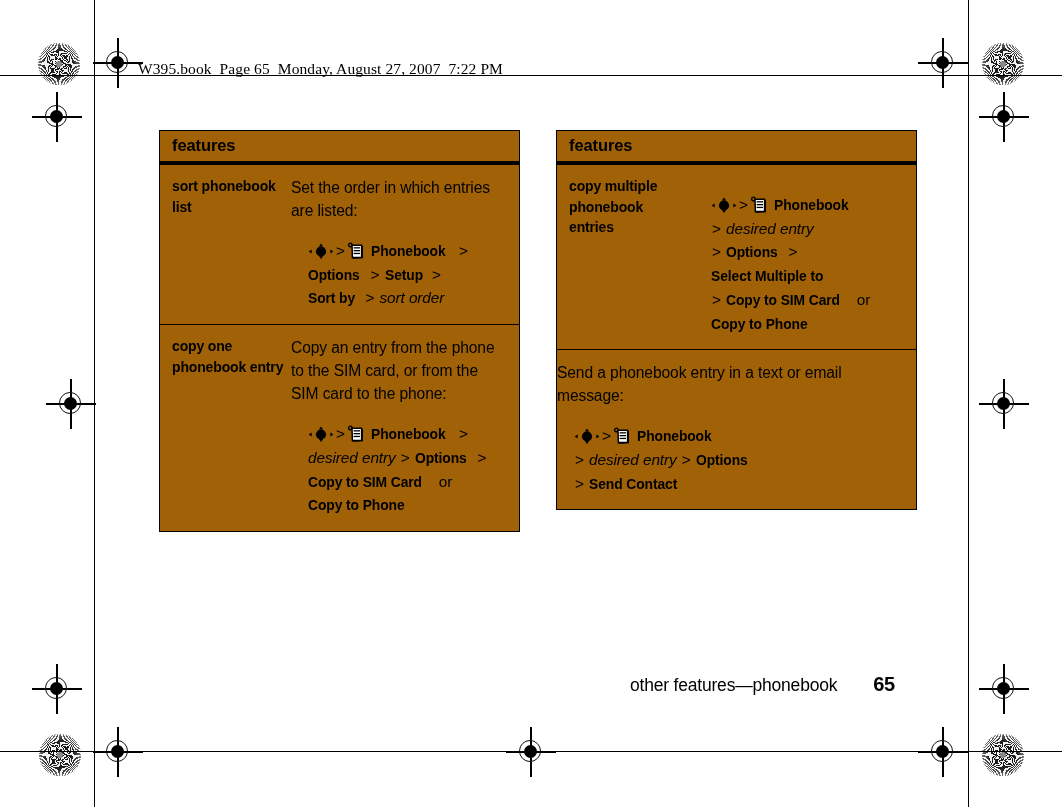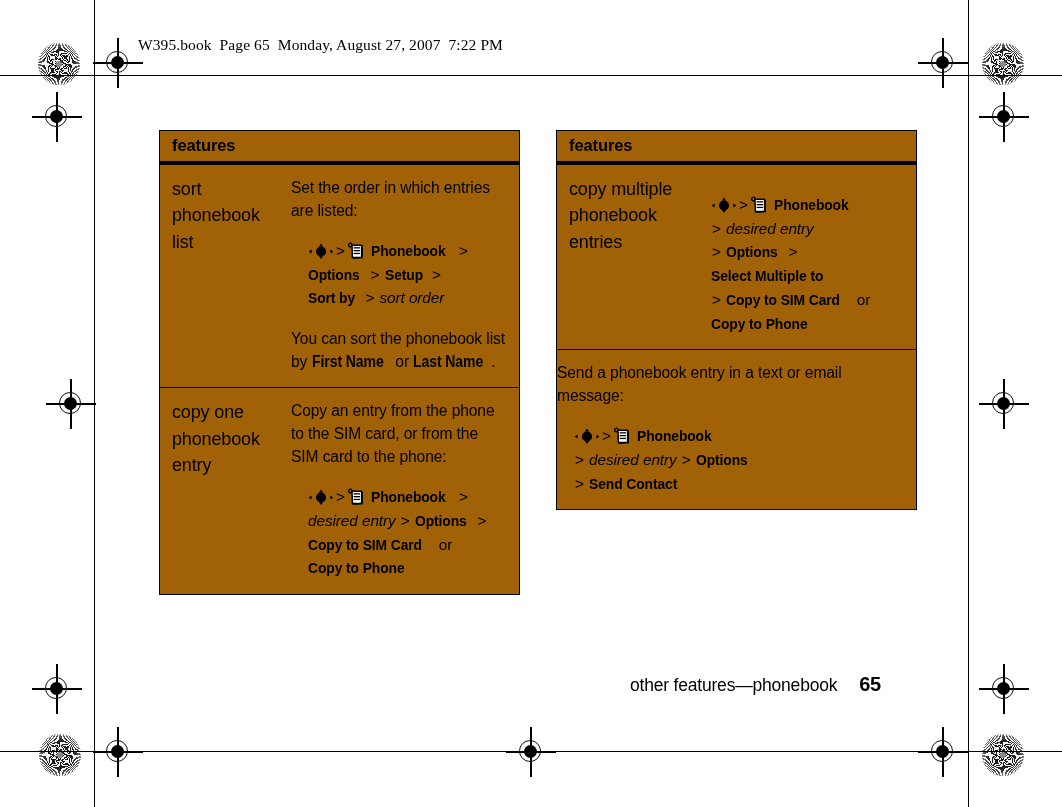--- a/index.html
+++ b/index.html
@@ -34,21 +34,21 @@
     content:"";position:absolute;left:42%;top:42%;width:16%;height:16%;
     border-radius:50%;background:#8a8a8a;
   }
 
   .trimline{position:absolute;background:#000;}
   .trim-h{height:1.3px;}
   .trim-v{width:1.3px;}
 
   
   .runhead{
-    position:absolute;left:138px;top:36px;
+    position:absolute;left:138px;top:60px;
     font-family:"Liberation Serif", serif;
     font-size:15.5px;letter-spacing:.1px;white-space:pre;color:#000;
   }
 
   
   .ftable{
     position:absolute;
     border:1.4px solid #000;
     box-sizing:border-box;
     background:#a16207;
@@ -59,21 +59,21 @@
   .thead{
     border-bottom:3.4px solid #000;
     padding:5px 0 6px 12px;
     font-size:16.5px;font-weight:bold;letter-spacing:-0.1px;
   }
   .trow{display:flex;align-items:flex-start;border-top:1.2px solid #000;}
   .trow:first-of-type{border-top:none;}
   .tcell-term{
     width:131px;flex:0 0 131px;box-sizing:border-box;
     padding:11px 6px 14px 12px;
-    font-size:18px;font-weight:normal;line-height:1.47;
+    font-size:14px;font-weight:bold;line-height:1.47;
     letter-spacing:-0.15px;
   }
   #table-right .tcell-term{width:137px;flex:0 0 137px;}
   .tcell-desc{
     flex:1 1 auto;box-sizing:border-box;
     padding:11px 10px 14px 0px;
     font-size:15.6px;line-height:1.475;letter-spacing:-0.1px;
   }
   .desc-p{margin:0 0 12px 0;}
   .desc-p:last-child{margin-bottom:0;}
@@ -106,21 +106,21 @@
     width:26px;height:16px;position:relative;margin-right:1px;
   }
   .icon-book{
     display:inline-block;vertical-align:-4px;
     width:17px;height:18px;position:relative;margin:0 3px 0 1px;
   }
 
   
   .footer{
     position:absolute;left:630px;top:673px;
-    display:flex;align-items:baseline;gap:22px;
+    display:flex;align-items:baseline;gap:36px;
   }
   .footer-title{font-size:17.5px;letter-spacing:-0.2px;white-space:pre;}
   .folio{font-size:20px;font-weight:bold;letter-spacing:-0.4px;}
 </style>
 </head>
 <body>
 
 <div class="starburst" style="left:38px;top:43px;"></div>
 <div class="starburst" style="left:982px;top:43px;"></div>
 <div class="starburst" style="left:39px;top:734px;"></div>
@@ -214,21 +214,20 @@
               <polygon points="25.4,8.5 22.3,6.4 22.3,10.6" fill="#000"></polygon>
             </svg></span><span class="sep">&gt;</span><span class="icon-book"><svg viewBox="0 0 17 18" width="17" height="18">
               <path d="M5 3.2 H14.6 V15.4 H5.4 Z" fill="#fff" stroke="#000" stroke-width="1.5"></path>
               <path d="M14.6 3.2 L16 4.6 V16.8 L14.6 15.4 Z" fill="#000"></path>
               <path d="M5.4 15.4 L16 16.8 L5.4 16.8 Z" fill="#000"></path>
               <path d="M5.2 3.4 C5.2 1.4 3.6 0.7 2.4 1.5 C1.2 2.3 1.3 4.0 2.6 4.6 C3.3 4.9 4.0 4.8 4.4 4.4" fill="none" stroke="#000" stroke-width="1.4" stroke-linecap="round"></path>
               <rect x="6.6" y="5.2" width="6.4" height="1.3" fill="#000"></rect>
               <rect x="6.6" y="8.0" width="6.4" height="1.3" fill="#000"></rect>
               <rect x="6.6" y="10.8" width="6.4" height="1.3" fill="#000"></rect>
             </svg></span> <span class="mi">Phonebook</span> <span class="sep">&gt;</span> <span class="mi">Options</span> <span class="sep">&gt;</span> <span class="mi">Setup</span> <span class="sep">&gt;</span> <span class="mi">Sort by</span> <span class="sep">&gt;</span> <span class="var">sort order</span> </div>
-        <p class="desc-p"><span>You can sort the phonebook list by </span><span class="inlinemi">First Name</span><span> or </span><span class="inlinemi">Last Name</span><span>.</span></p>
       </div>
     </div>
     <div class="trow">
       <div class="tcell-term">copy one phonebook entry</div>
       <div class="tcell-desc">
         <p class="desc-p">Copy an entry from the phone to the SIM card, or from the SIM card to the phone:</p>
         <div class="navpath desc-p"><span class="icon-nav"><svg viewBox="0 0 26 16" width="26" height="16">
               <circle cx="13" cy="8.5" r="5.1" fill="#000"></circle>
               <polygon points="13,0.4 15.1,3.4 10.9,3.4" fill="#000"></polygon>
               <polygon points="13,15.9 15.1,12.9 10.9,12.9" fill="#000"></polygon>

